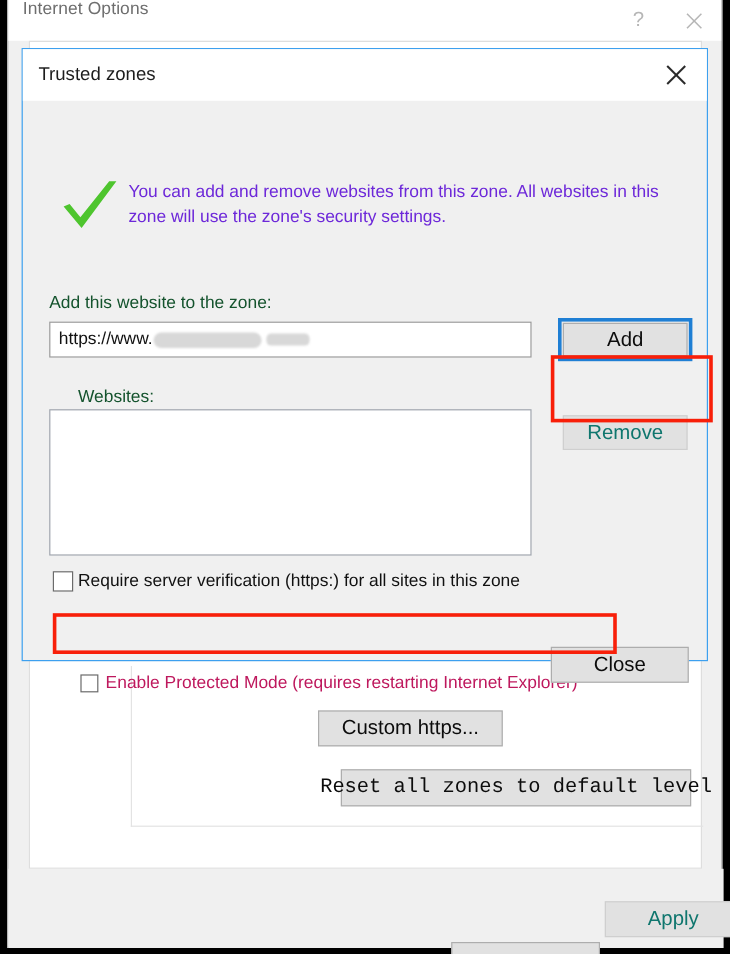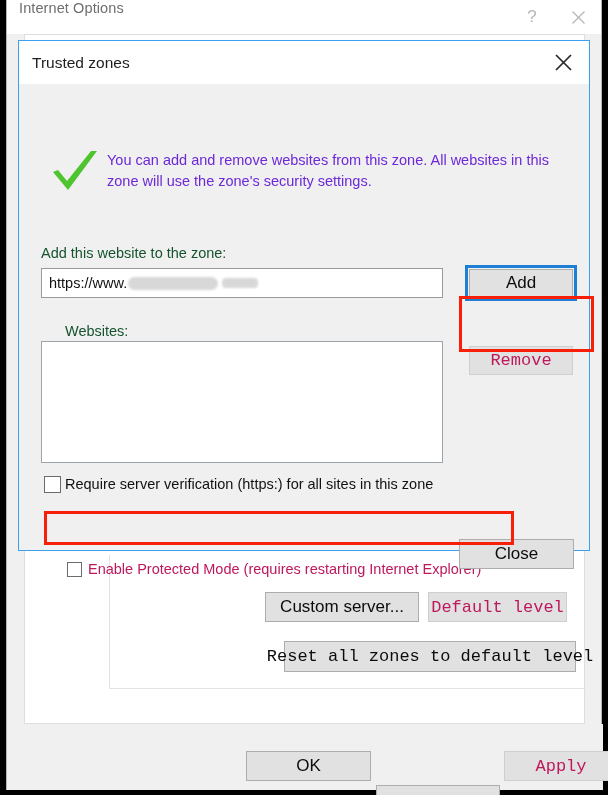--- a/index.html
+++ b/index.html
@@ -81,21 +81,21 @@
   .btn {
     background: #e1e1e1;
     border: 1px solid #adadad;
     color: #0c0c0c;
     font-family: "Liberation Sans", sans-serif;
     font-size: 17px;
     display: flex; align-items: center; justify-content: center;
     white-space: nowrap;
     padding: 0 4px;
   }
-  .btn.disabled { color: #be185d; border-color: #cfcfcf; background: #e1e1e1; font-family: Liberation Mono, monospace; }
+  .btn.disabled { color: #0f766e; border-color: #cfcfcf; background: #e1e1e1; }
 
   #btn-custom-level { position: absolute; left: 258px; top: 592px; width: 154px; height: 30px; }
   #btn-default-level { position: absolute; left: 421px; top: 592px; width: 139px; height: 30px; }
   #btn-reset-zones  { position: absolute; left: 277px; top: 641px; width: 292px; height: 31px; font-family: Liberation Mono, monospace; }
 
   #io-footer { position: absolute; left: 0; top: 724px; width: 596px; height: 66px; background:#f0f0f0; }
   #btn-ok     { position: absolute; left: 239px; top: 751px; width: 125px; height: 30px; }
   #btn-cancel { position: absolute; left: 369px; top: 785px; width: 124px; height: 39px; }
   #btn-apply  { position: absolute; left: 497px; top: 751px; width: 114px;  height: 30px; }
 
@@ -227,26 +227,24 @@
 
   <div id="io-content">
     <div id="io-groupbox"></div>
   </div>
 
   <div id="enable-pm-row">
     <span class="wcheck"></span>
     <span>Enable Protected Mode (requires restarting Internet Explorer)</span>
   </div>
 
-  <div class="btn" id="btn-custom-level">Custom server...</div>
-  <div class="btn disabled" id="btn-default-level">Default level</div>
+  <div class="btn" id="btn-custom-level">Custom https...</div>
   <div class="btn" id="btn-reset-zones">Reset all zones to default level</div>
 
   <div id="io-footer"></div>
-  <div class="btn" id="btn-ok">OK</div>
   <div class="btn" id="btn-cancel">Cancel</div>
   <div class="btn disabled" id="btn-apply">Apply</div>
 
   <div id="ts-dialog">
 
     <div id="ts-titlebar">
       <div id="ts-title">Trusted zones</div>
       <div id="ts-close">
         <svg width="19" height="19" viewBox="0 0 19 19" aria-hidden="true">
           <line x1="2" y1="2" x2="17" y2="17" stroke="#2a2a2a" stroke-width="1.7"></line>

